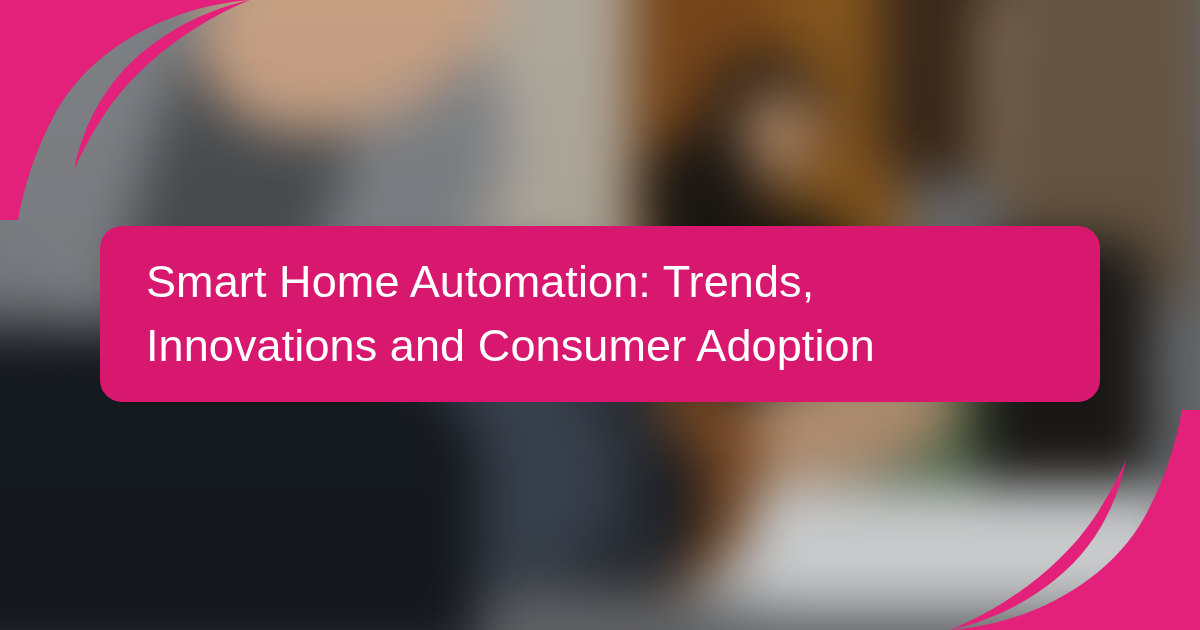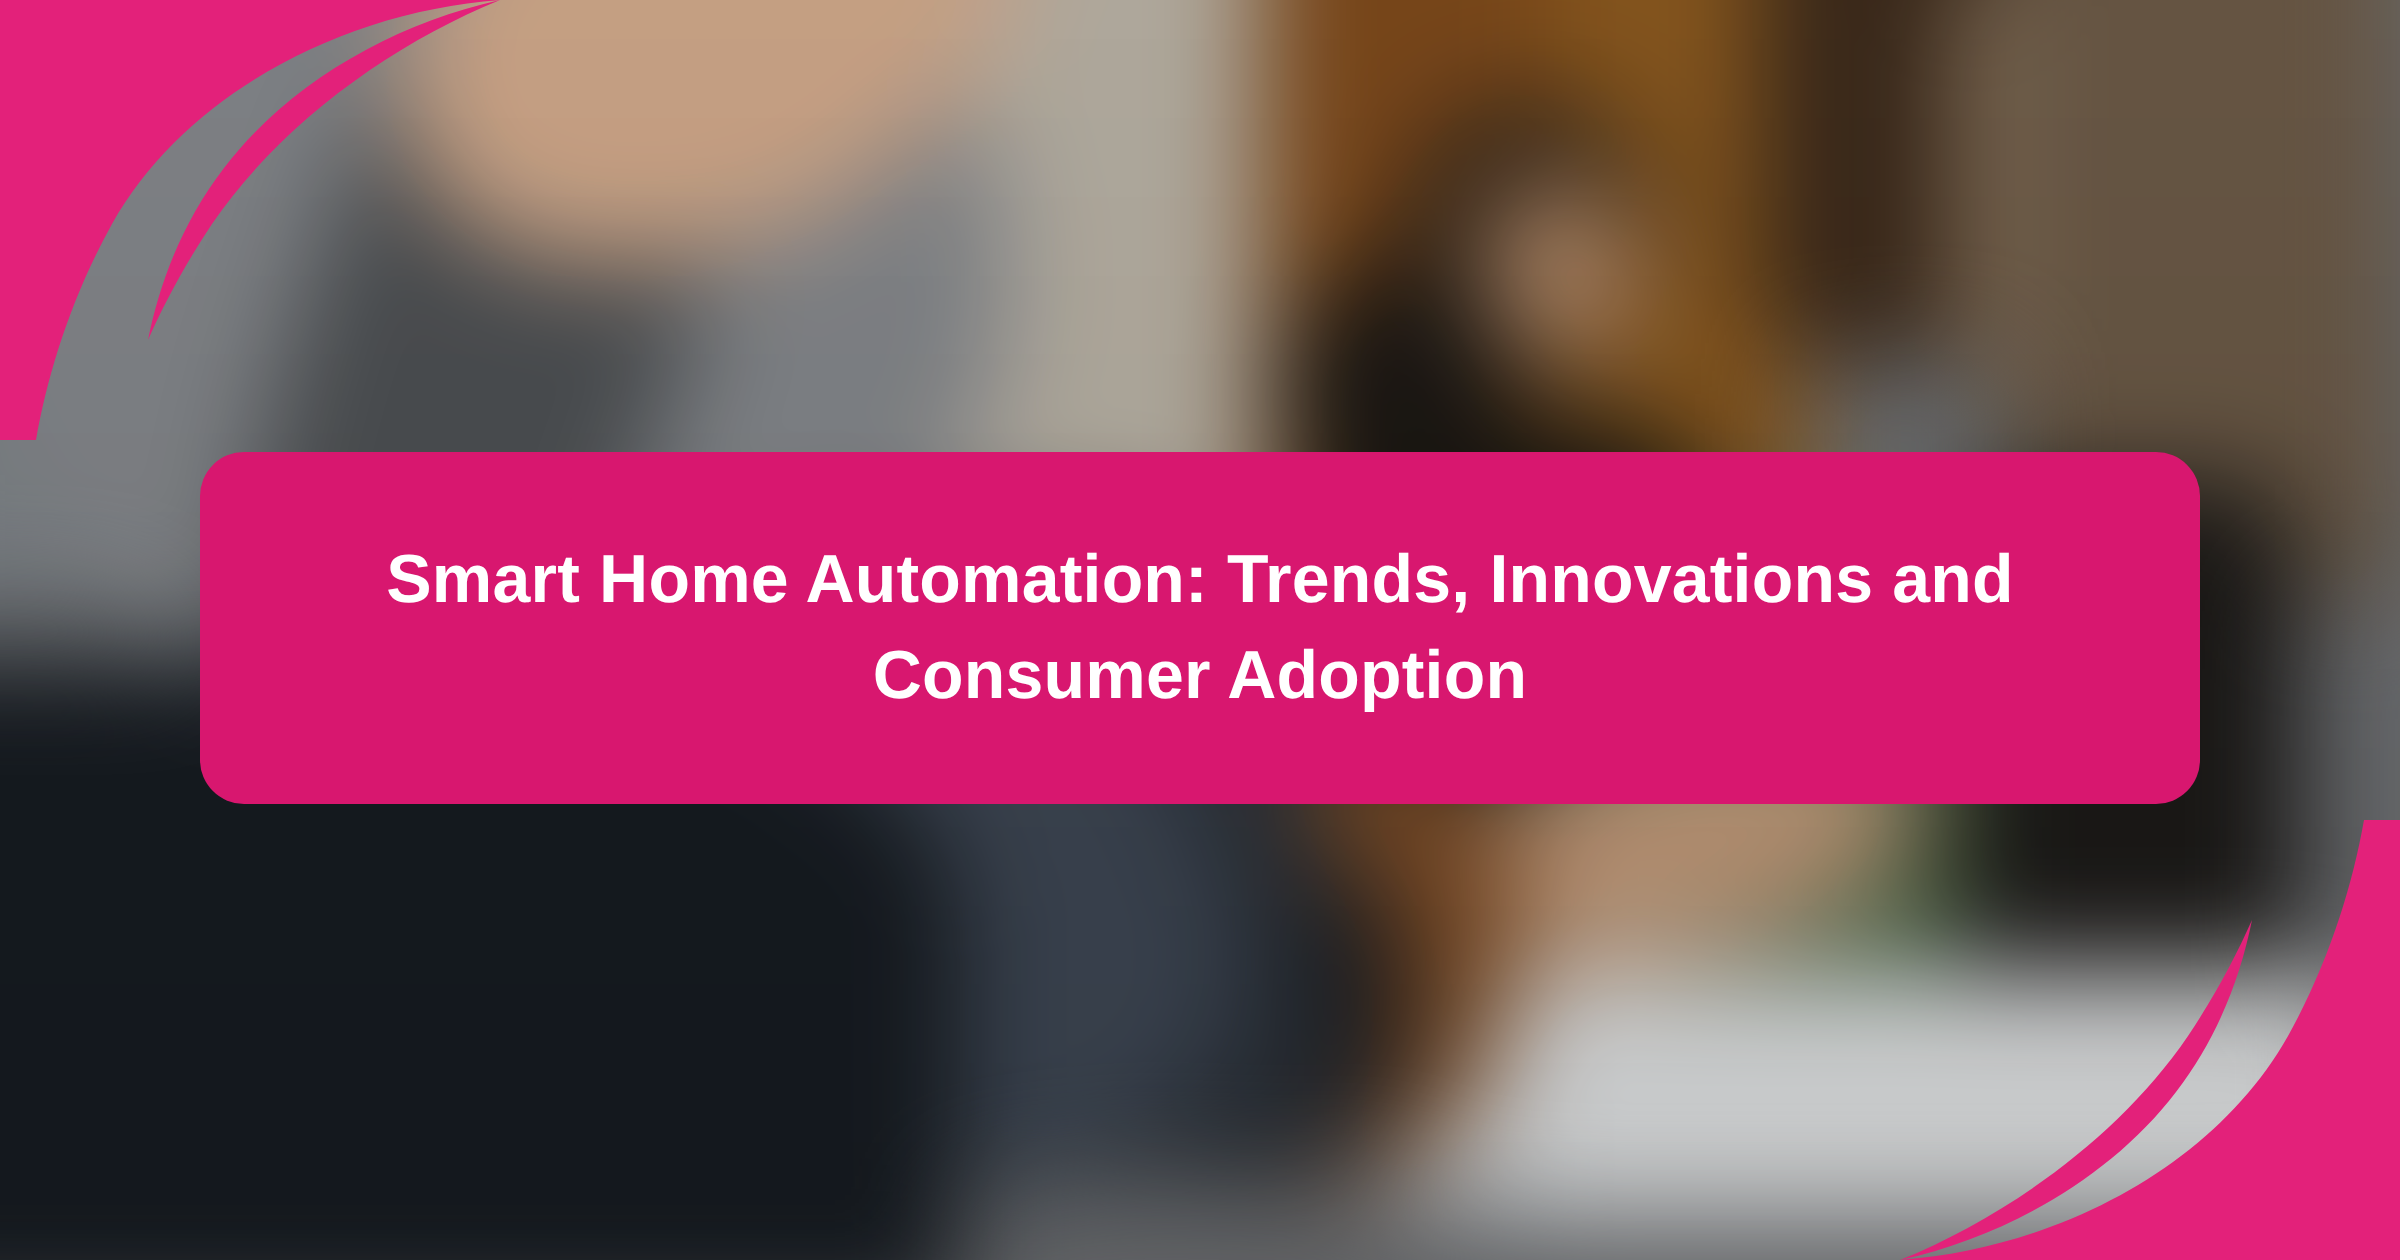--- a/index.html
+++ b/index.html
@@ -76,24 +76,24 @@
     width:1000px;
     height:176px;
     background:#d8176f;
     border-radius:22px;
     display:flex;
     align-items:center;
     justify-content:center;
   }
   .title-text {
     color:#ffffff;
-    font-size:34px;
-    font-weight:700;
+    font-size:45px;
+    font-weight:400;
     line-height:1.42;
-    text-align:center;
+    text-align:left;
     letter-spacing:0.1px;
     padding:0 26px;
     max-width:960px;
   }
 </style>
 </head>
 <body>
 
 <div class="stage">
 

